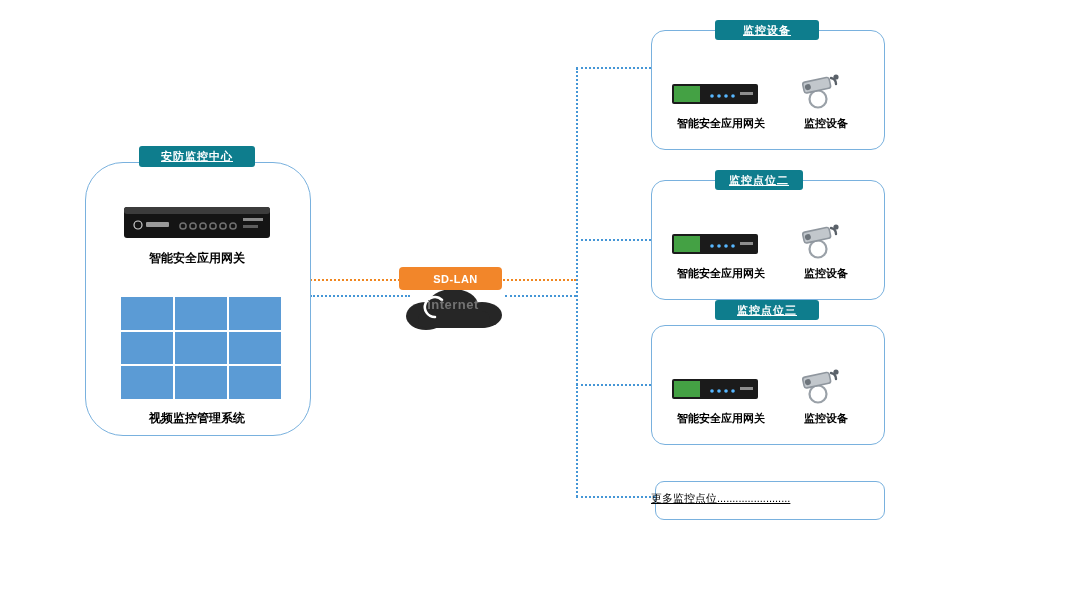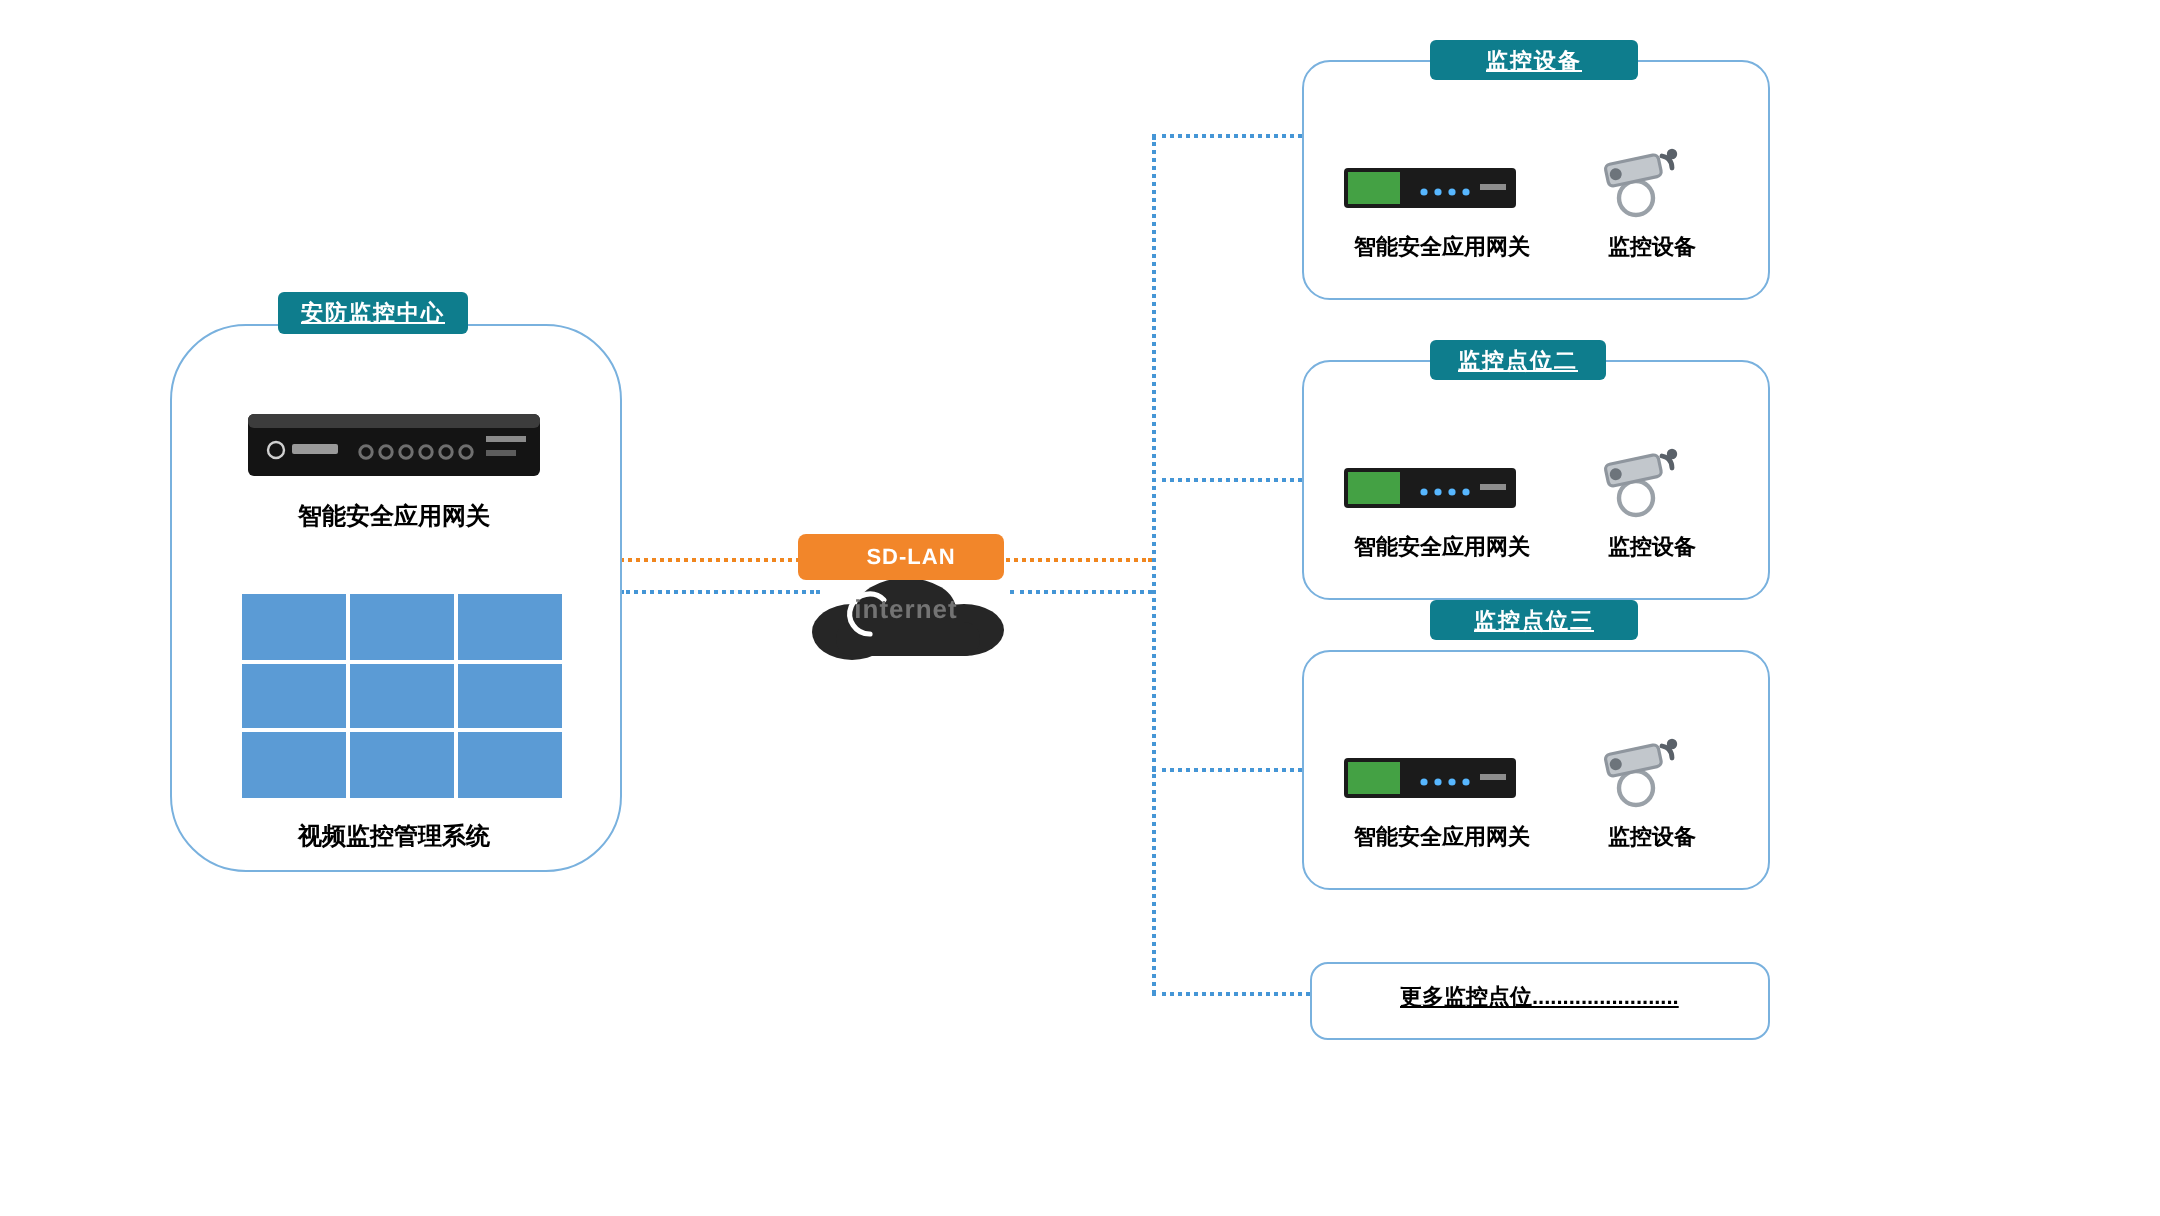--- a/index.html
+++ b/index.html
@@ -39,41 +39,41 @@
   }
   
   .wall{
     position:absolute;left:121px;top:297px;width:160px;height:102px;
     display:grid;grid-template-columns:repeat(3,1fr);grid-template-rows:repeat(3,1fr);gap:2px;
   }
   .wall>div{background:#5b9bd5;}
   
   .dev{position:absolute;}
   .more-lbl{
-    position:absolute;left:700px;top:491px;width:205px;font-weight:bold;font-size:11px;
+    position:absolute;left:651px;top:491px;width:205px;font-weight:normal;font-size:11px;
     text-decoration:underline;white-space:nowrap;
   }
 </style>
 </head>
 <body>
 
 <div class="canvas">
 
   <div class="dot-h orange" style="left:310px;top:279px;width:90px;"></div>
   <div class="dot-h orange" style="left:492px;top:279px;width:84px;"></div>
   <div class="dot-h" style="left:310px;top:295px;width:100px;"></div>
   <div class="dot-h" style="left:505px;top:295px;width:71px;"></div>
   <div class="dot-v" style="left:576px;top:68px;height:429px;"></div>
   <div class="dot-h" style="left:576px;top:67px;width:75px;"></div>
   <div class="dot-h" style="left:576px;top:239px;width:75px;"></div>
   <div class="dot-h" style="left:576px;top:384px;width:75px;"></div>
   <div class="dot-h" style="left:576px;top:496px;width:79px;"></div>
 
   <div class="site-box center-box"></div>
-  <div class="badge" style="left:139px;top:146px;width:95px;height:21px;">安防监控中心</div>
+  <div class="badge" style="left:139px;top:146px;width:116px;height:21px;">安防监控中心</div>
 
   <div class="dev" style="left:123px;top:202px;width:148px;height:40px;">
     <svg width="148" height="40" viewBox="0 0 148 40">
       <rect x="1" y="5" width="146" height="31" rx="3" fill="#141414"></rect>
       <rect x="1" y="5" width="146" height="7" rx="3" fill="#3c3c3c"></rect>
       <circle cx="15" cy="23" r="4" fill="none" stroke="#d0d0d0" stroke-width="1.2"></circle>
       <rect x="23" y="20" width="23" height="5" rx="1" fill="#9a9a9a"></rect>
       <g fill="none" stroke="#6f6f6f" stroke-width="1.5">
         <circle cx="60" cy="24" r="3.1"></circle>
           <circle cx="70" cy="24" r="3.1"></circle>

